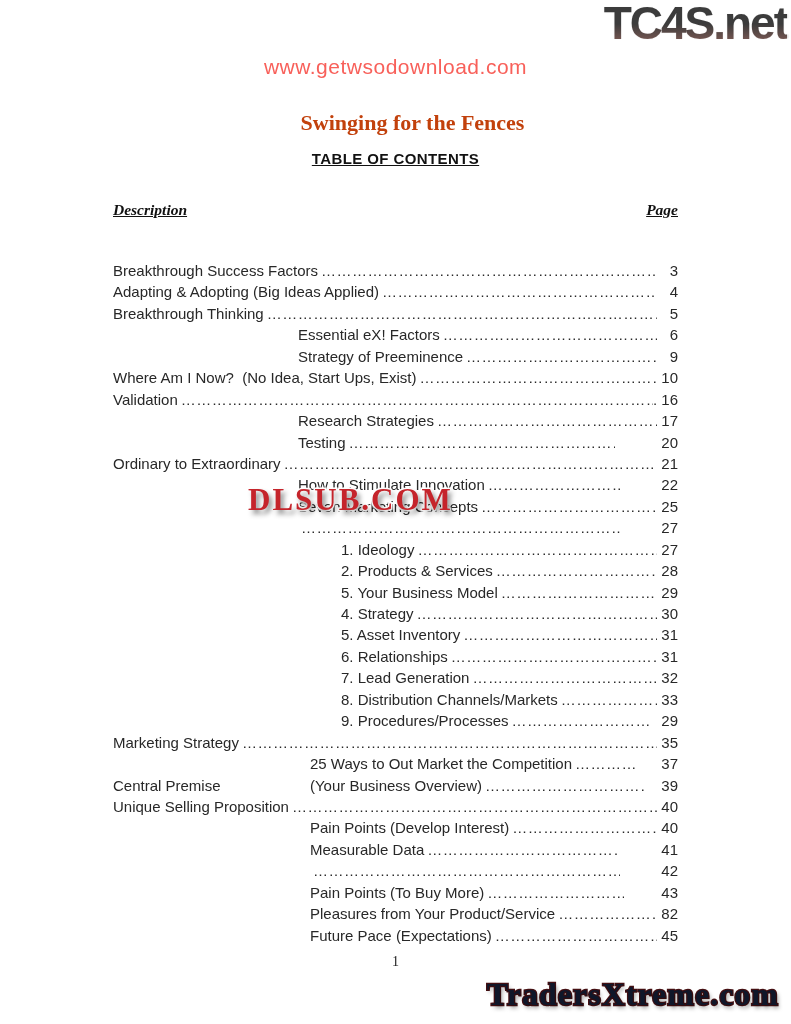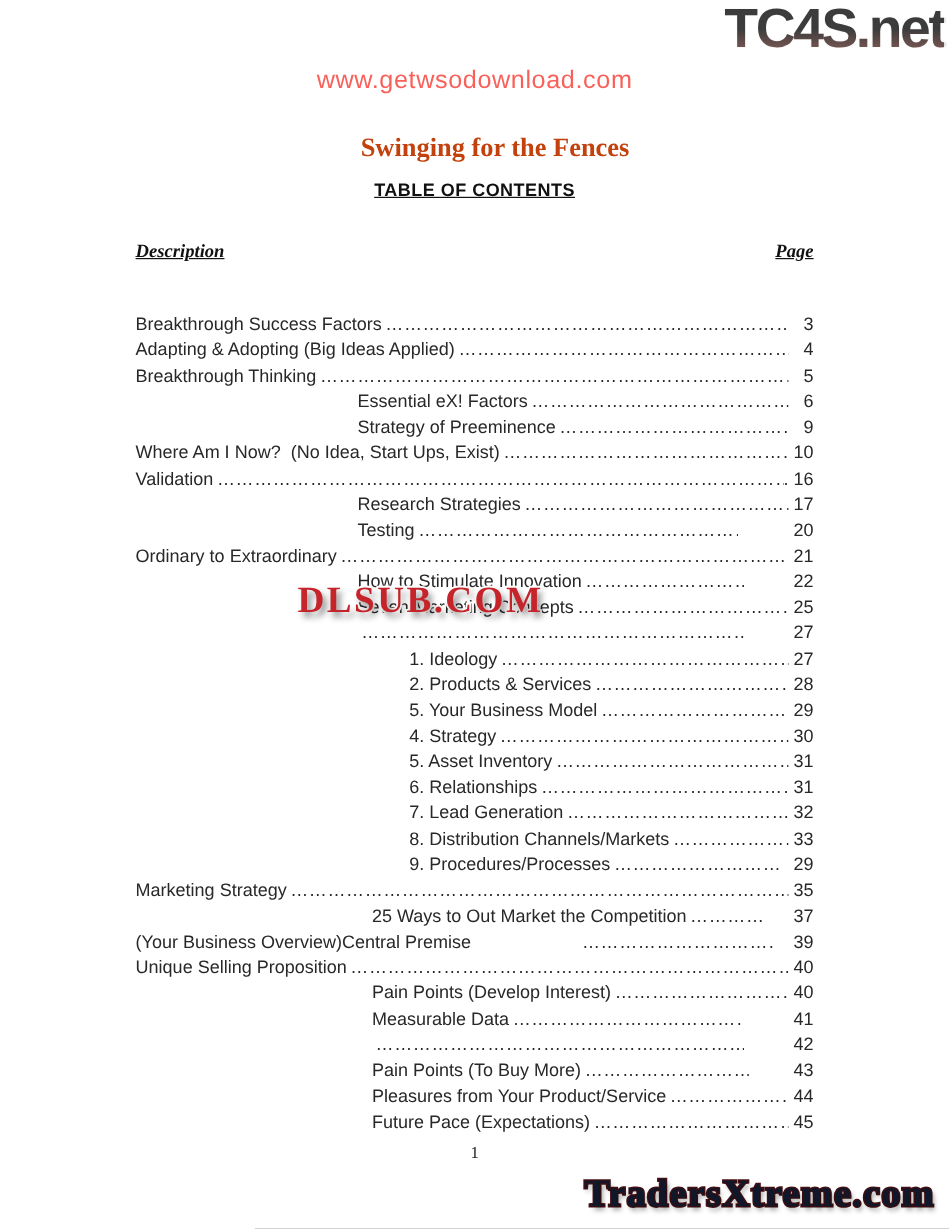--- a/index.html
+++ b/index.html
@@ -113,27 +113,27 @@
     <div class="row ind3"><span class="lbl">2. Products &amp; Services</span><span class="dots">…………………………………………………………………………………………………………</span><span class="pg">28</span></div>
     <div class="row ind3"><span class="lbl">5. Your Business Model</span><span class="dots">…………………………………………………………………………………………………………</span><span class="pg"> 29</span></div>
     <div class="row ind3"><span class="lbl">4. Strategy</span><span class="dots">…………………………………………………………………………………………………………</span><span class="pg">30</span></div>
     <div class="row ind3"><span class="lbl">5. Asset Inventory</span><span class="dots">…………………………………………………………………………………………………………</span><span class="pg"> 31</span></div>
     <div class="row ind3"><span class="lbl">6. Relationships</span><span class="dots">…………………………………………………………………………………………………………</span><span class="pg"> 31</span></div>
     <div class="row ind3"><span class="lbl">7. Lead Generation</span><span class="dots">…………………………………………………………………………………………………………</span><span class="pg">32</span></div>
     <div class="row ind3"><span class="lbl">8. Distribution Channels/Markets</span><span class="dots">…………………………………………………………………………………………………………</span><span class="pg"> 33</span></div>
     <div class="row ind3"><span class="lbl">9. Procedures/Processes</span><span class="dots">…………………………………………………………………………………………………………</span><span class="pg">   29</span></div>
     <div class="row"><span class="lbl">Marketing Strategy</span><span class="dots">…………………………………………………………………………………………………………</span><span class="pg">35</span></div>
     <div class="row ind2"><span class="lbl">25 Ways to Out Market the Competition</span><span class="dots">…………………………………………………………………………………………………………</span><span class="pg">      37</span></div>
-    <div class="row"><span class="lbl">(Your Business Overview)</span><span class="lbl fixw">Central Premise</span><span class="dots">…………………………………………………………………………………………………………</span><span class="pg">    39</span></div>
+    <div class="row"><span class="lbl fixw">Central Premise</span><span class="lbl">(Your Business Overview)</span><span class="dots">…………………………………………………………………………………………………………</span><span class="pg">    39</span></div>
     <div class="row"><span class="lbl">Unique Selling Proposition</span><span class="dots">…………………………………………………………………………………………………………</span><span class="pg">40</span></div>
     <div class="row ind2"><span class="lbl">Pain Points (Develop Interest)</span><span class="dots">…………………………………………………………………………………………………………</span><span class="pg">40</span></div>
     <div class="row ind2"><span class="lbl">Measurable Data</span><span class="dots">…………………………………………………………………………………………………………</span><span class="pg">          41</span></div>
     <div class="row ind2"><span class="dots">…………………………………………………………………………………………………………</span><span class="pg">          42</span></div>
     <div class="row ind2"><span class="lbl">Pain Points (To Buy More)</span><span class="dots">…………………………………………………………………………………………………………</span><span class="pg">         43</span></div>
-    <div class="row ind2"><span class="lbl">Pleasures from Your Product/Service</span><span class="dots">…………………………………………………………………………………………………………</span><span class="pg">44</span></div>
+    <div class="row ind2"><span class="lbl">Pleasures from Your Product/Service</span><span class="dots">…………………………………………………………………………………………………………</span><span class="pg">82</span></div>
     <div class="row ind2"><span class="lbl">Future Pace (Expectations)</span><span class="dots">…………………………………………………………………………………………………………</span><span class="pg">45</span></div>
   </div>
 
   <div class="dlsub">DLSUB.COM</div>
 
   <div class="page-num">1</div>
   <div class="tradersxtreme">TradersXtreme.com</div>
 
 </div>
 

